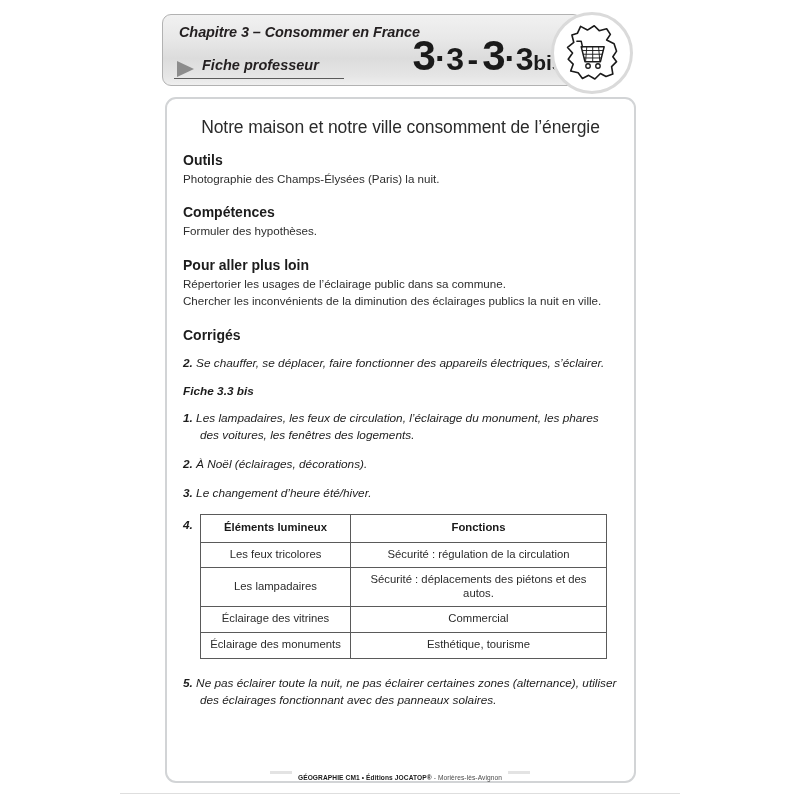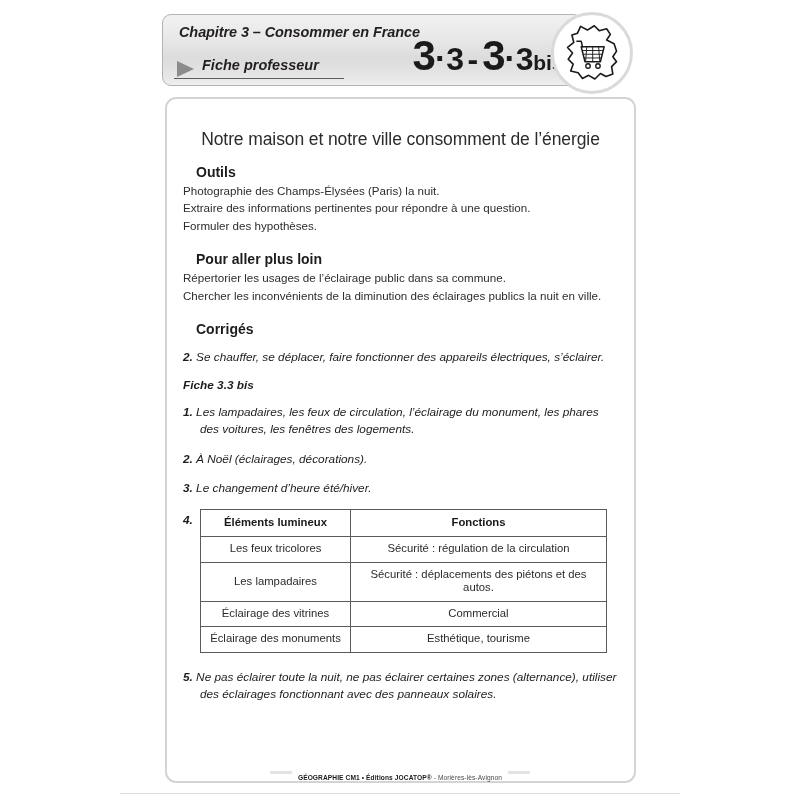--- a/index.html
+++ b/index.html
@@ -134,35 +134,35 @@
     top: 97px;
     width: 471px;
     height: 686px;
     box-sizing: border-box;
     border: 2px solid #d2d4d6;
     border-radius: 11px;
     background: #ffffff;
   }
 
   #doc-title {
-    margin: 30px 0 0 0;
+    margin: 18px 0 0 0;
     text-align: center;
     font-size: 17.5px;
     font-weight: normal;
     color: #2b2b2b;
     letter-spacing: -0.1px;
   }
 
   .body-pad { padding: 0 16px; }
 
   .section-head {
     font-size: 14px;
     font-weight: bold;
     color: #1c1c1c;
-    margin: 17px 0 3px 13px;
+    margin: 17px 0 3px 0;
   }
   .section-head.first { margin-top: 14px; }
 
   .para {
     font-size: 11.6px;
     color: #2d2d2d;
     line-height: 1.42;
     margin: 0 0 1px 0;
   }
 
@@ -308,21 +308,21 @@
 
 <div id="content-card">
 
   <h1 id="doc-title">Notre maison et notre ville consomment de l’énergie</h1>
 
   <div class="body-pad">
 
     <div class="section-head first">Outils</div>
     <div class="para">Photographie des Champs-Élysées (Paris) la nuit.</div>
 
-    <div class="para">Extraire des informations pertinentes pour répondre à une question.</div>
+    <div class="section-head">Compétences</div>
     <div class="para">Formuler des hypothèses.</div>
 
     <div class="section-head">Pour aller plus loin</div>
     <div class="para">Répertorier les usages de l’éclairage public dans sa commune.</div>
     <div class="para">Chercher les inconvénients de la diminution des éclairages publics la nuit en ville.</div>
 
     <div class="section-head">Corrigés</div>
 
 
     <div class="answer">

